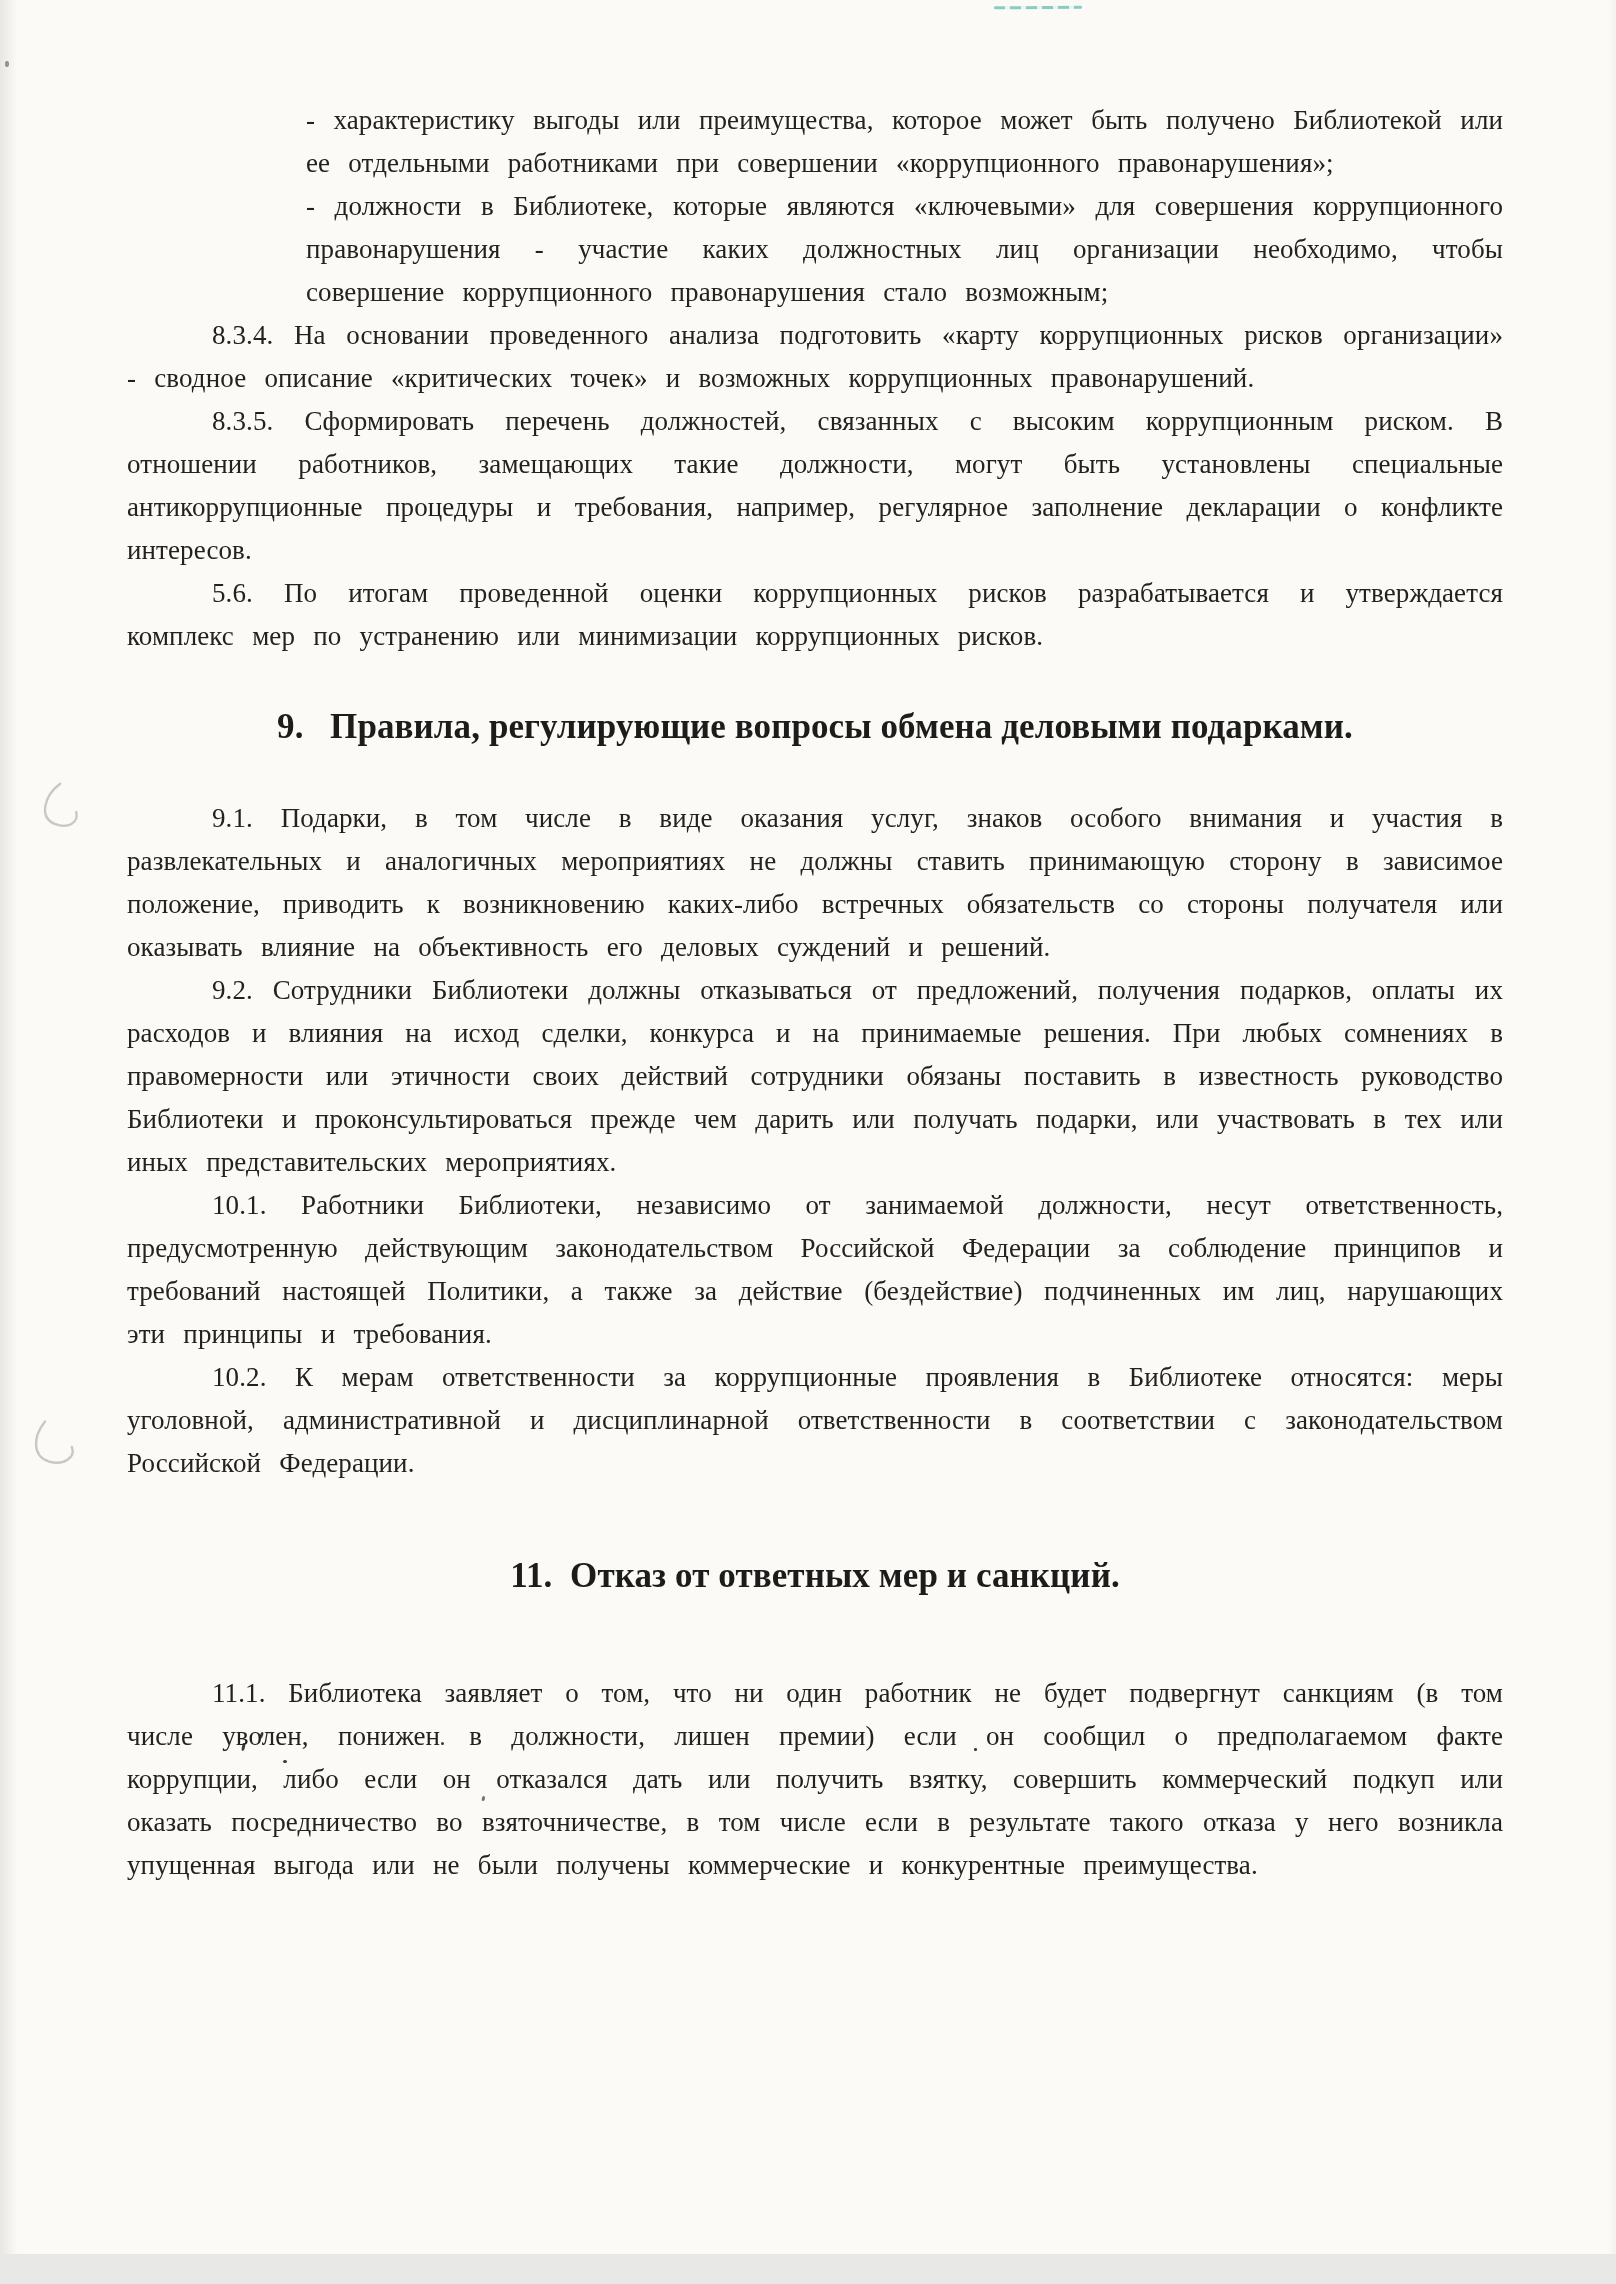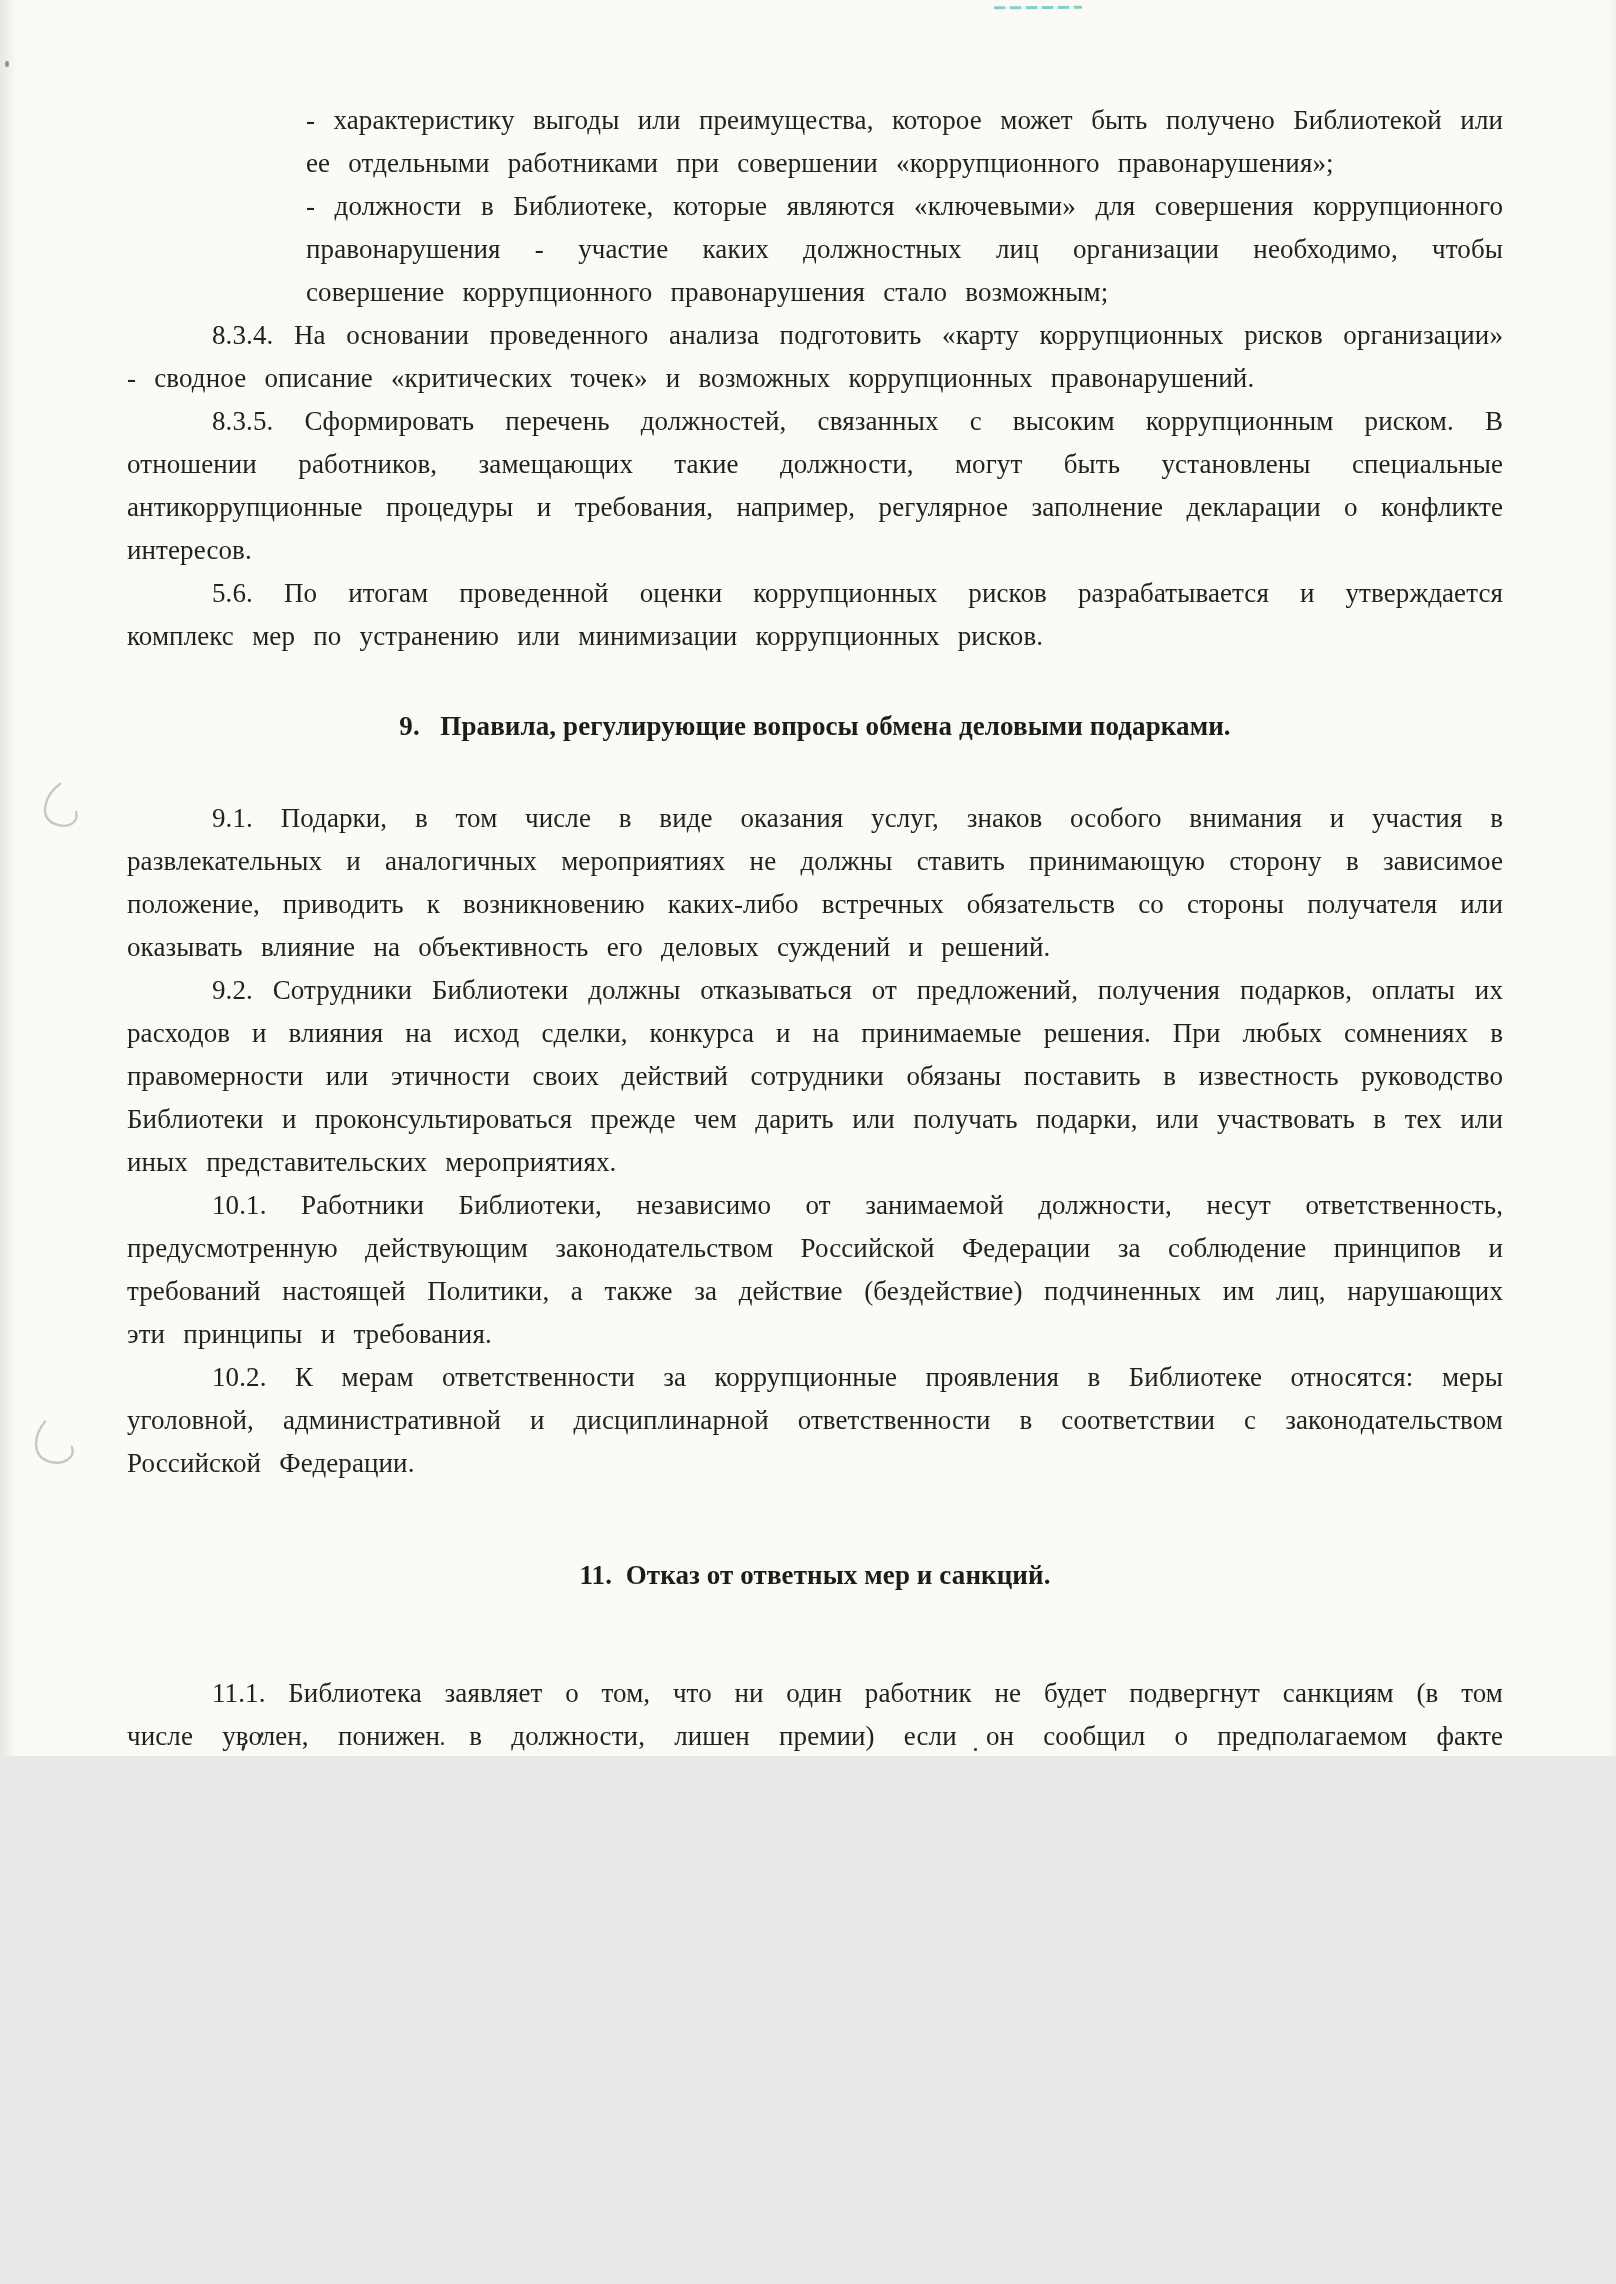--- a/index.html
+++ b/index.html
@@ -3,21 +3,21 @@
 <meta charset="utf-8">
 <style>
   html, body {
     margin: 0;
     padding: 0;
     background: #e8e8e6;
   }
   .page {
     position: relative;
     width: 1617px;
-    height: 1756px;
+    height: 2254px;
     margin: 0 auto;
     background: #fbfaf7;
     overflow: hidden;
     font-family: "Liberation Serif", "DejaVu Serif", serif;
     color: #222220;
   }
   
   .page::before {
     content: "";
     position: absolute;
@@ -60,21 +60,21 @@
     text-align: justify;
     text-indent: 85px;
     word-spacing: 0.42em;
     font-family: Liberation Serif, serif;
   }
 
   .heading {
     font-weight: bold;
     text-align: center;
     text-indent: 0;
-    font-size: 27px;
+    font-size: 35px;
     white-space: pre-wrap;
     color: #1c1c1a;
   }
   .heading-9  { margin-top: 47px;  margin-bottom: 49px; }
   .heading-10 { margin-top: 61px;  margin-bottom: 67px; }
   .heading-11 { margin-top: 69px; margin-bottom: 75px; }
 
   
   .teal-line {
     position: absolute;

